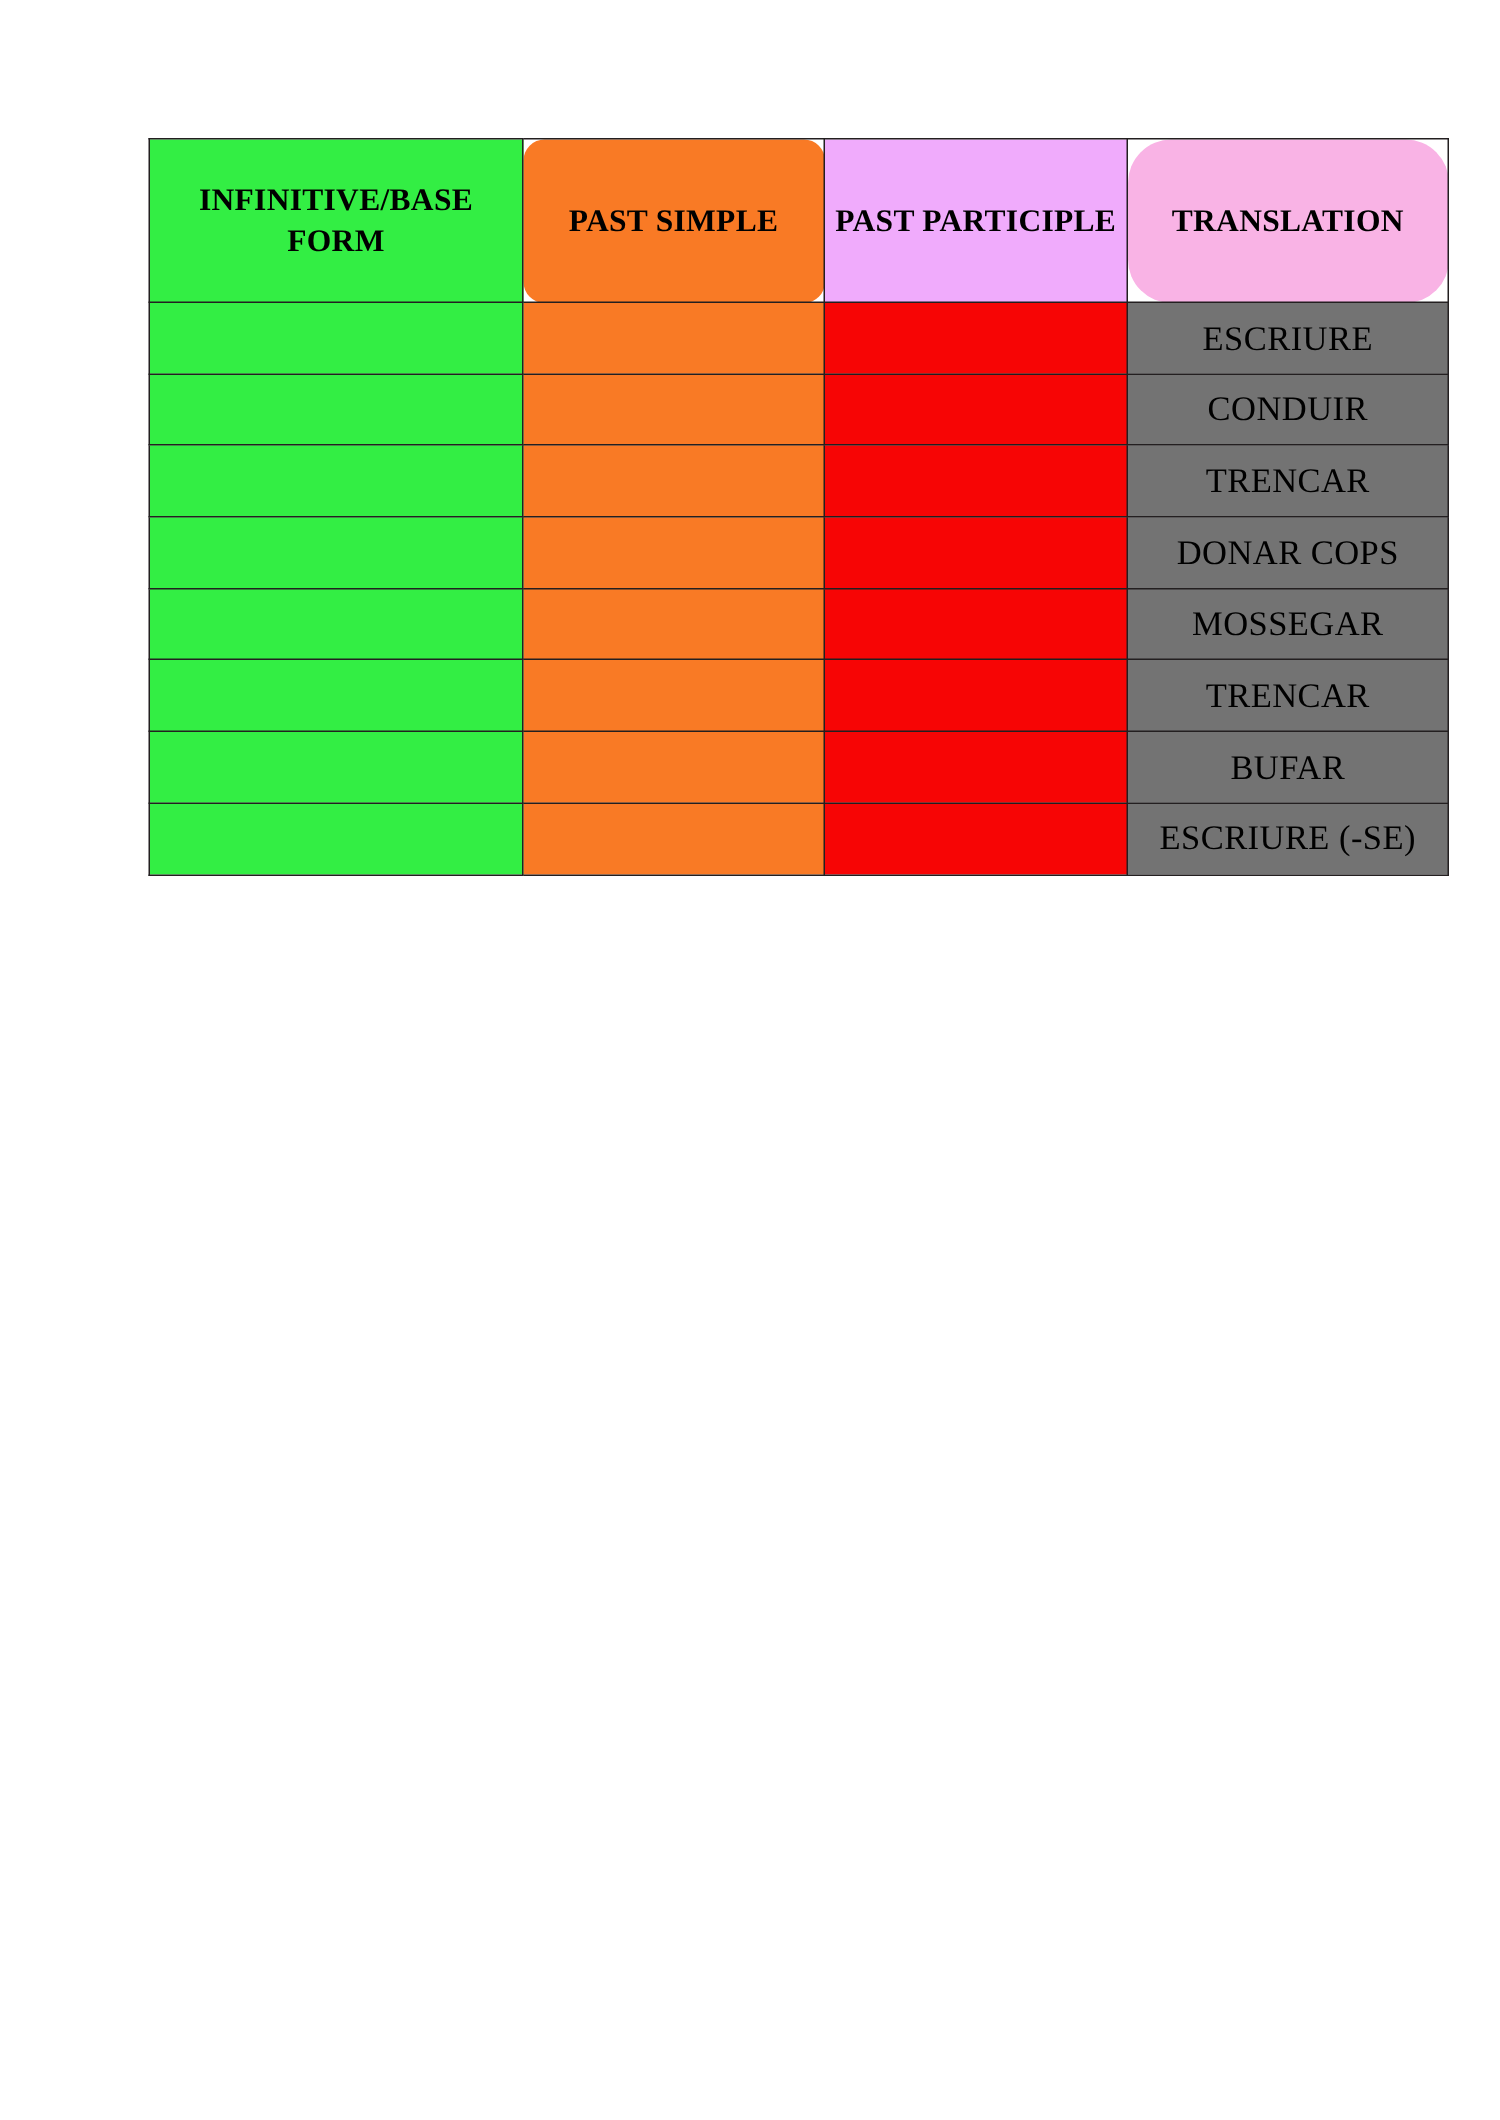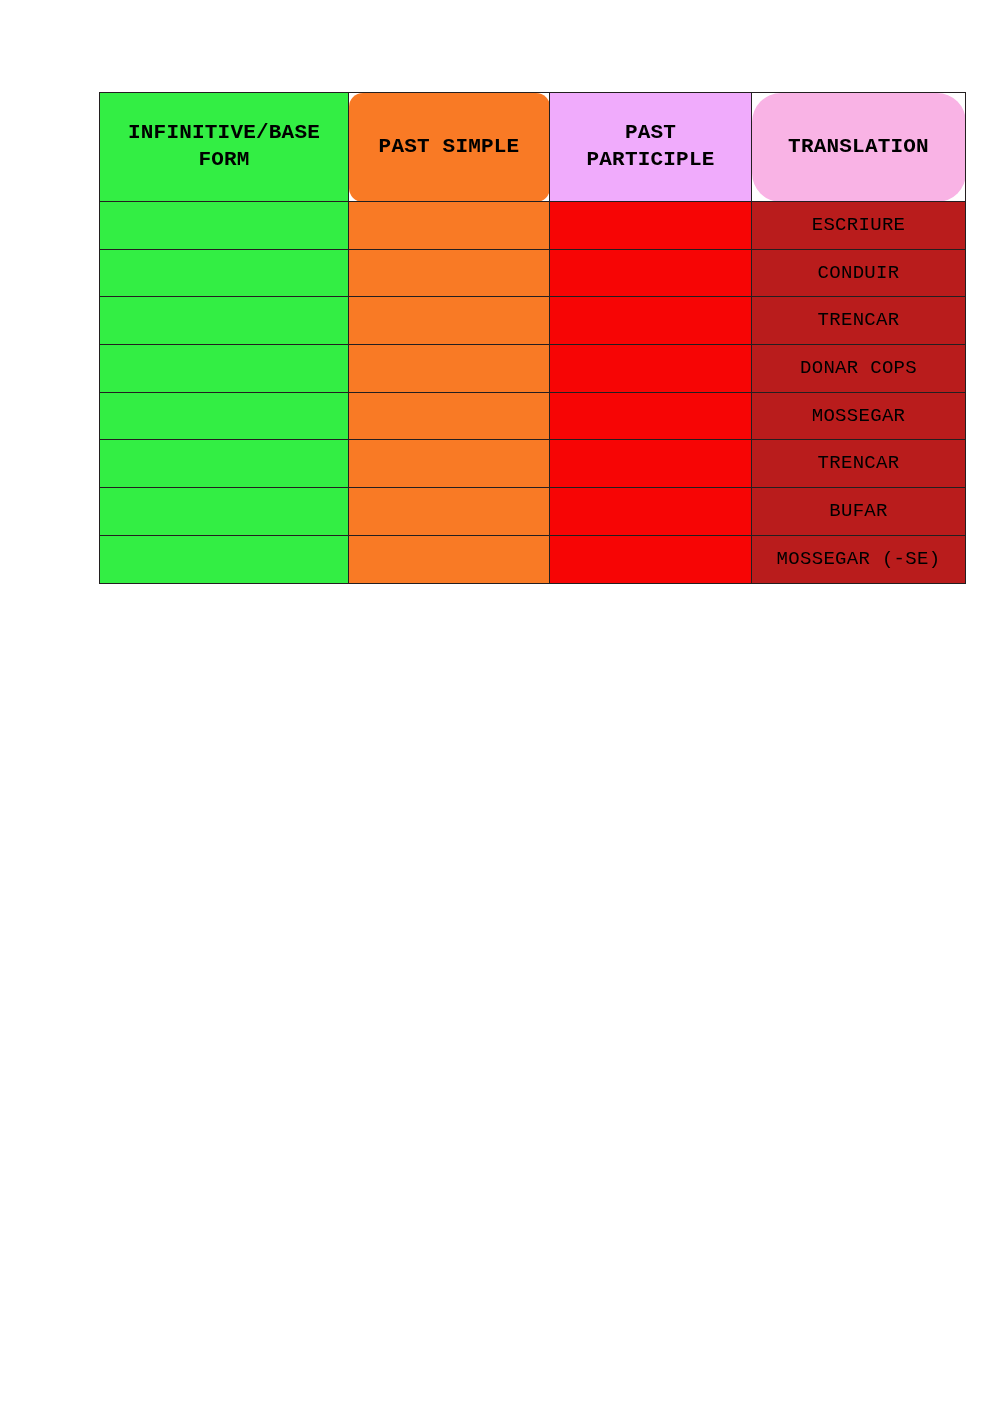--- a/index.html
+++ b/index.html
@@ -13,21 +13,20 @@
     background: #ffffff;
     font-family: "Liberation Serif", "DejaVu Serif", serif;
     -webkit-font-smoothing: antialiased;
   }
 
   .page {
     position: relative;
     width: 1000px;
     height: 1364px;
     overflow: hidden;
-    font-family: Liberation Mono, monospace;
   }
 
   
   .verb-table {
     position: absolute;
     left: 99px;
     top: 92px;
     width: 866px;
     border-collapse: collapse;
     table-layout: fixed;
@@ -63,22 +62,22 @@
   .hdr-participle  { background: #f0abfc; }
   .hdr-translation { background: #f9b3e5; border-radius: 29px; }
 
   
   .verb-table tbody tr { height: 47.7px; }
 
   .cell-infinitive  { background: #33ee44; }
   .cell-past-simple { background: #f97a25; }
   .cell-participle  { background: #f70505; }
   .cell-translation {
-    background: #b91c1c;
-    font-size: 19px;
+    background: #737373;
+    font-size: 23px;
     font-weight: normal;
     line-height: 1.2;
     letter-spacing: 0.3px;
     padding: 0 6px;
   }
 
   
   .cell-blank::after {
     content: "";
     display: block;
@@ -147,18 +146,18 @@
       <tr>
         <td class="cell-infinitive cell-blank"></td>
         <td class="cell-past-simple cell-blank"></td>
         <td class="cell-participle cell-blank"></td>
         <td class="cell-translation">BUFAR</td>
       </tr>
       <tr>
         <td class="cell-infinitive cell-blank"></td>
         <td class="cell-past-simple cell-blank"></td>
         <td class="cell-participle cell-blank"></td>
-        <td class="cell-translation">MOSSEGAR (-SE)</td>
+        <td class="cell-translation">ESCRIURE (-SE)</td>
       </tr>
     </tbody>
   </table>
 
 </div>
 
 </body></html>

